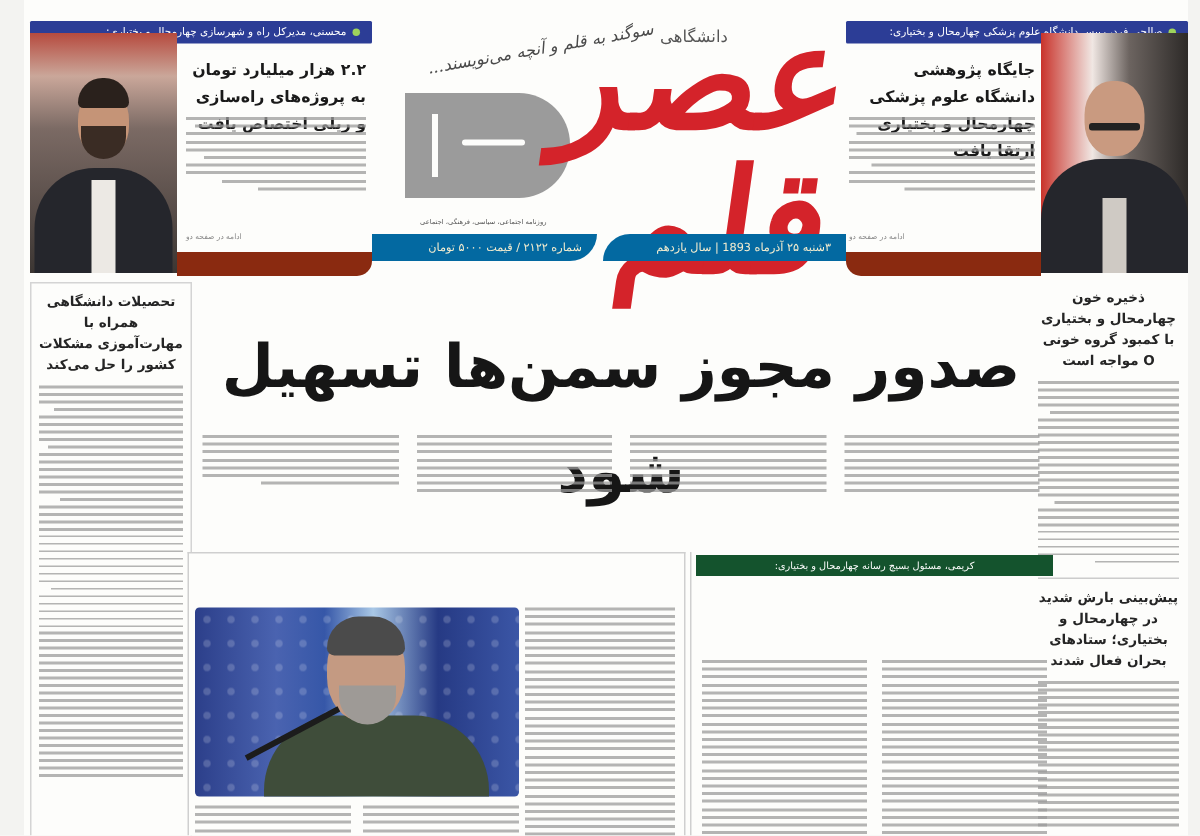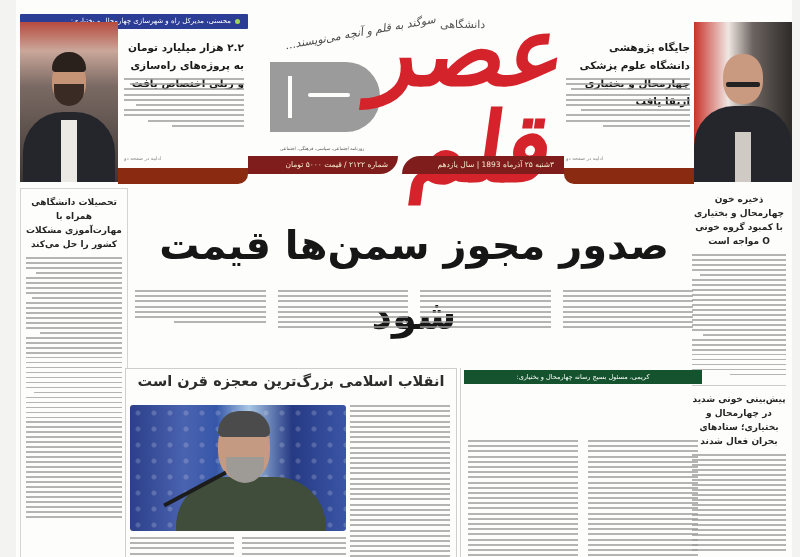--- a/index.html
+++ b/index.html
@@ -45,21 +45,21 @@
   
   .logo { position: absolute; left: 240px; top: 4px; width: 296px; height: 150px; }
   .logo .tagline { position: absolute; left: 28px; top: 22px; font-size: 11px; color: #4a4a4a; font-style: italic; transform: rotate(-10deg); white-space: nowrap; font-family: "DejaVu Serif", serif; }
   .logo .roozname { position: absolute; left: 184px; top: 14px; font-size: 11px; color: #555; font-family: "DejaVu Serif", serif; }
   .logo .nib { position: absolute; left: 14px; top: 58px; width: 110px; height: 70px; background: #9b9b9b; border-radius: 0 34px 34px 0; }
   .logo .nib::after { content: ""; position: absolute; right: 30px; top: 31px; width: 42px; height: 4px; background: #fdfdfb; border-radius: 3px; }
   .logo .nib .slot { position: absolute; left: 18px; top: 14px; width: 4px; height: 42px; background: #fdfdfb; }
   .logo .wordmark { position: absolute; left: 110px; top: 0px; font-size: 96px; font-weight: bold; color: #d4232a; font-family: "DejaVu Serif", serif; line-height: 1; transform: skewX(-8deg); letter-spacing: -8px; }
   .logo .org { position: absolute; left: 24px; top: 142px; font-size: 4.5px; color: #555; white-space: nowrap; }
 
-  .dateband { position: absolute; top: 156px; height: 18px; background: #7f1d1d; color: #f4edcf; font-size: 7.5px; line-height: 18px; white-space: nowrap; padding: 0 10px; }
+  .dateband { position: absolute; top: 156px; height: 18px; background: #0369a1; color: #f4edcf; font-size: 7.5px; line-height: 18px; white-space: nowrap; padding: 0 10px; }
   .dateband.right { left: 386px; width: 162px; border-radius: 18px 0 0 0; }
   .dateband.left { left: 232px; width: 150px; border-radius: 0 0 18px 0; }
 
   
   .main-kicker { position: absolute; left: 111px; top: 190px; width: 574px; height: 15px; background: #2c3d96; color: #fff; font-size: 7.5px; line-height: 15px; text-align: center; }
   .main-headline { position: absolute; left: 111px; top: 210px; width: 574px; height: 70px; text-align: center; font-size: 40px; font-weight: bold; color: #161616; line-height: 70px; letter-spacing: -1px; }
   .main-body { position: absolute; left: 111px; top: 290px; width: 574px; height: 70px; display: flex; flex-direction: row; gap: 12px; padding: 0 8px; }
   .main-body .col { flex: 1; }
 
   
@@ -124,20 +124,21 @@
           <span></span>
           <span></span>
           <span style="width:80%"></span>
           <span style="width:60%"></span>
       </div>
       <div class="cont">ادامه در صفحه دو</div>
       <div class="band"></div>
     </div>
 
     <div class="promo promo-right">
+      <div class="kicker"><span class="dot"></span><span>صالحی فرد، رییس دانشگاه علوم پزشکی چهارمحال و بختیاری:</span></div>
       <div class="photo">
         <div class="person" style="width:98px;height:160px;">
           <div class="head" style="top:32px;width:40px;height:50px;background:#c99a80;"></div>
           <div class="head" style="top:60px;width:34px;height:5px;background:#222;border-radius:2px;"></div>
           <div class="torso" style="height:76px;width:98px;"></div>
           <div class="shirt" style="height:50px;background:#cfcac4;"></div>
         </div>
       </div>
       <div class="title">جایگاه پژوهشی دانشگاه علوم پزشکی چهارمحال و بختیاری ارتقا یافت</div>
       <div class="body-lines lines">
@@ -252,21 +253,21 @@
         <span></span>
         <span></span>
         <span></span>
         <span></span>
         <span></span>
         <span></span>
         <span></span>
         <span style="width:60%"></span>
     </div>
     <div class="sub">
-      <h3>پیش‌بینی خونی شدید در چهارمحال و بختیاری؛ ستادهای بحران فعال شدند</h3>
+      <h3>پیش‌بینی بارش شدید در چهارمحال و بختیاری؛ ستادهای بحران فعال شدند</h3>
       <div class="lines">
         <span></span>
           <span></span>
           <span></span>
           <span></span>
           <span></span>
           <span></span>
           <span></span>
           <span></span>
           <span></span>
@@ -278,21 +279,21 @@
           <span></span>
           <span></span>
           <span></span>
           <span></span>
           <span></span>
           <span></span>
       </div>
     </div>
   </div>
 
-  <div class="main-headline">صدور مجوز سمن‌ها قیمت شود</div>
+  <div class="main-headline">صدور مجوز سمن‌ها تسهیل شود</div>
   <div class="main-body">
     <div class="col lines">
         <span></span>
         <span></span>
         <span></span>
         <span></span>
         <span></span>
         <span></span>
         <span></span>
         <span></span>
@@ -322,21 +323,20 @@
         <span></span>
         <span></span>
         <span></span>
         <span></span>
         <span></span>
         <span style="width:70%"></span>
       </div>
   </div>
 
   <div class="story2">
-    <h2>انقلاب اسلامی بزرگ‌ترین معجزه قرن است</h2>
     <div class="photo">
       <div class="tile"></div>
       <div class="soldier-body"></div>
       <div class="soldier-head"></div>
       <div class="soldier-hair"></div>
       <div class="soldier-beard"></div>
       <div class="mic"></div>
     </div>
     <div class="textcol lines">
       <span></span>

